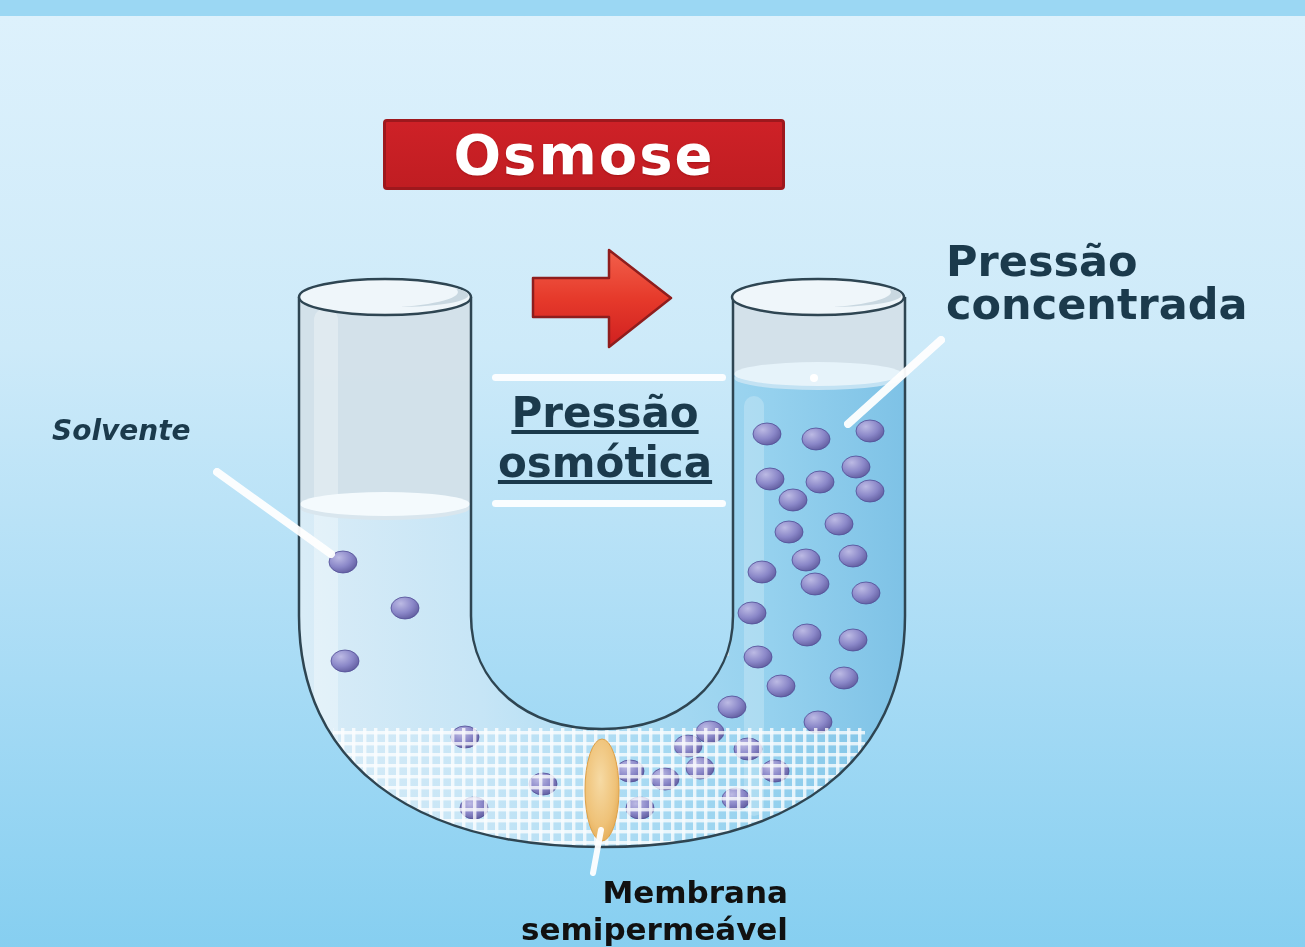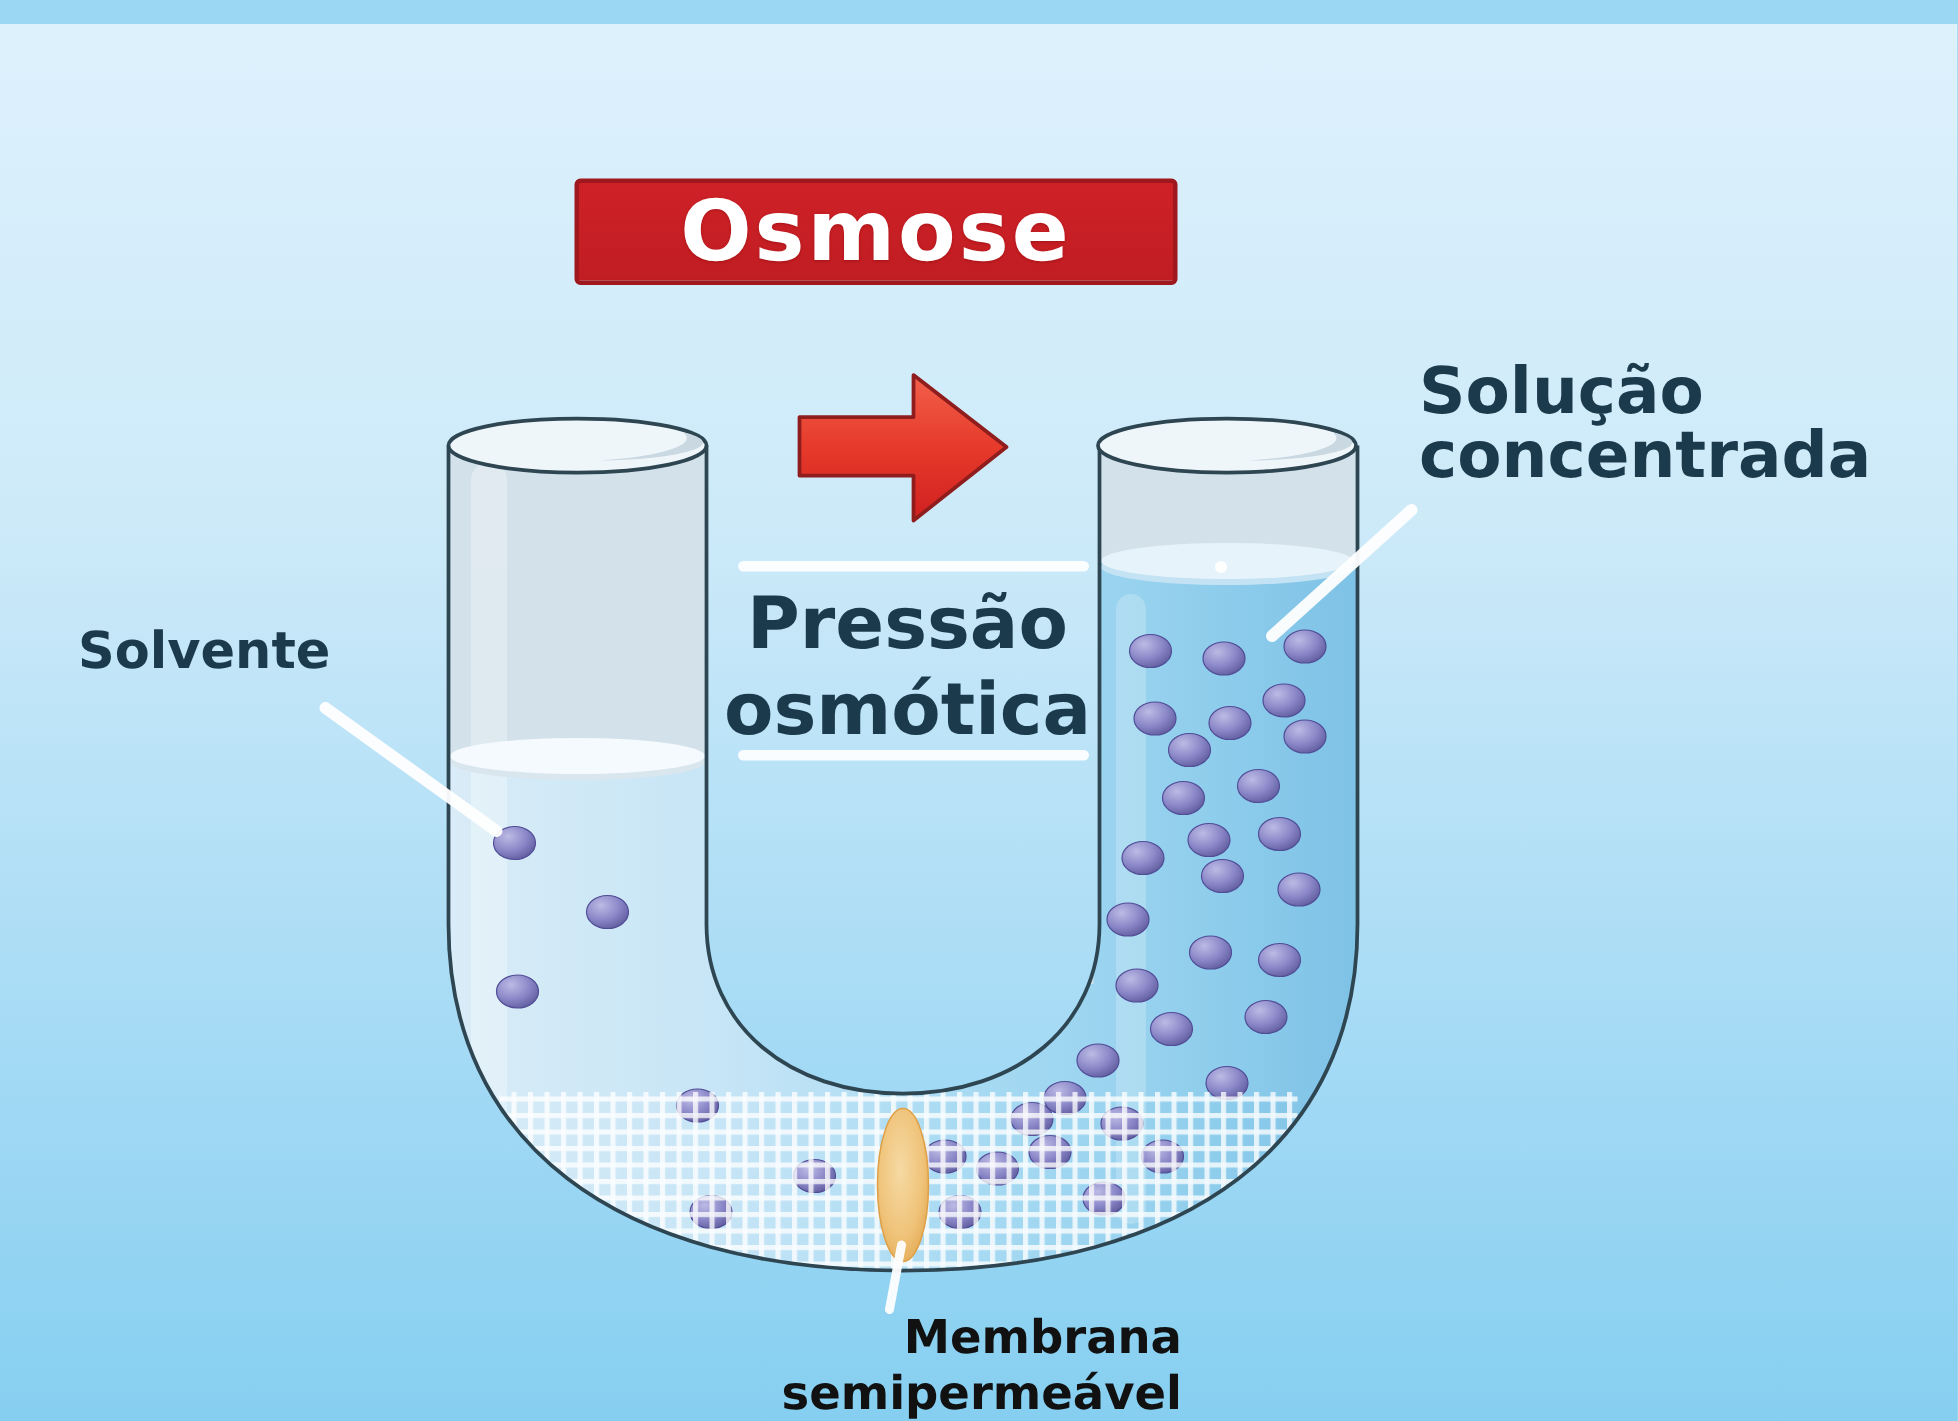--- a/index.html
+++ b/index.html
@@ -25,23 +25,23 @@
     display:flex;align-items:center;justify-content:center;
     color:#ffffff;
     font-size:56px;font-weight:bold;letter-spacing:2px;
     text-shadow:0 1px 2px rgba(120,0,0,.4);
   }
   .label{
     color:var(--text_navy,#1b3a4c);
     font-weight:bold;
     white-space:pre-line;
   }
-  .label-solvente{left:52px;top:398px;font-size:34px;}
+  .label-solvente{left:52px;top:398px;font-size:28px;font-style:italic;}
   .label-solucao{left:946px;top:224px;width:346px;font-size:43px;line-height:1.0;}
-  .label-pressao{left:468px;top:372px;width:274px;font-size:48px;line-height:1.18;text-align:center;}
+  .label-pressao{left:468px;top:372px;width:274px;font-size:42px;line-height:1.18;text-align:center;text-decoration:underline;}
   .label-membrana{
     left:448px;top:858px;width:340px;
     color:var(--text_black,#111111);
     font-size:31px;font-weight:bold;line-height:1.18;text-align:right;
   }
 </style>
 </head>
 <body>
 
 <div class="canvas">
@@ -168,19 +168,19 @@
     <line x1="941" y1="324" x2="848" y2="408" stroke="#ffffff" stroke-width="8" stroke-linecap="round" opacity="0.95"></line>
     <line x1="601" y1="814" x2="593" y2="857" stroke="#ffffff" stroke-width="6" stroke-linecap="round" opacity="0.95"></line>
   </svg>
 
   <div class="overlay title-banner">
     <span>Osmose</span>
   </div>
 
   <div class="overlay label label-solvente">Solvente</div>
 
-  <div class="overlay label label-solucao">Solução concentrada</div>
+  <div class="overlay label label-solucao">Pressão concentrada</div>
 
   <div class="overlay label label-pressao">Pressão osmótica</div>
 
   <div class="overlay label-membrana">Membrana semipermeável</div>
 
 </div>
 
 </body></html>

